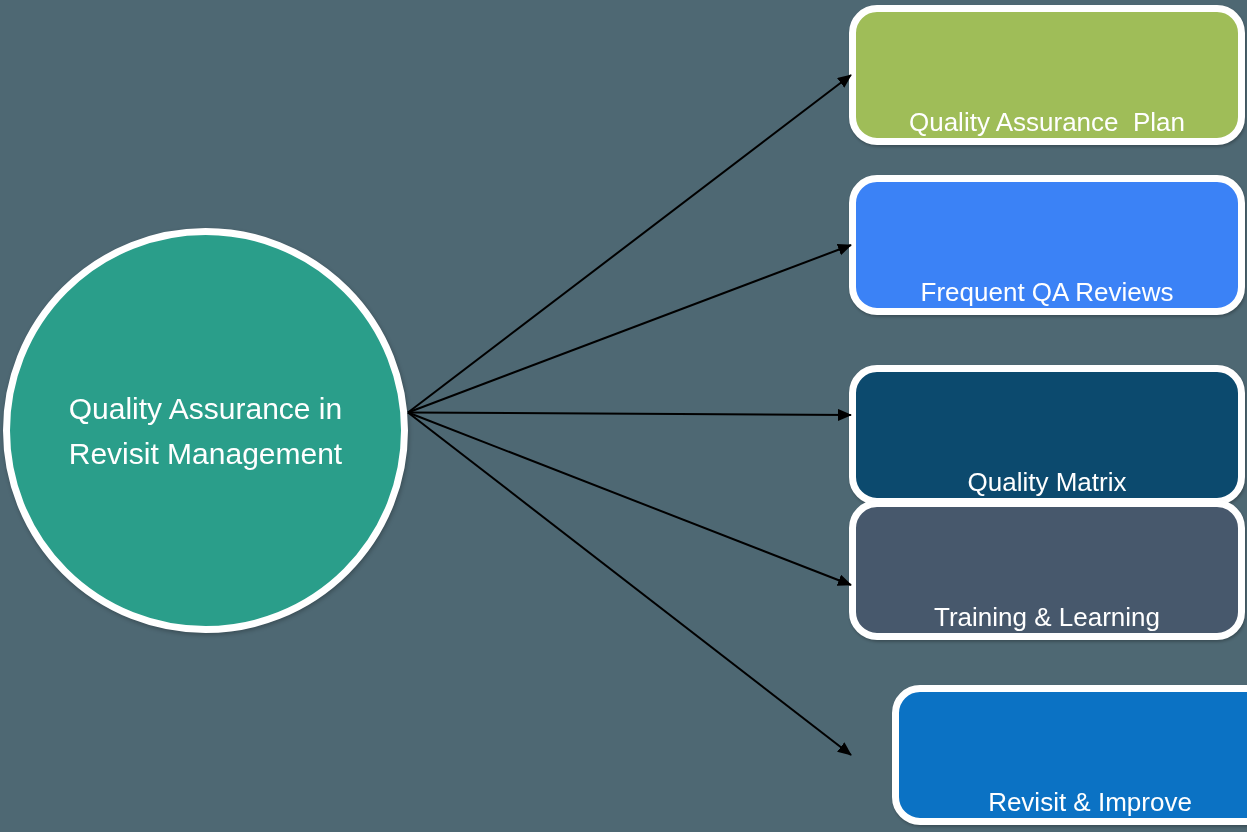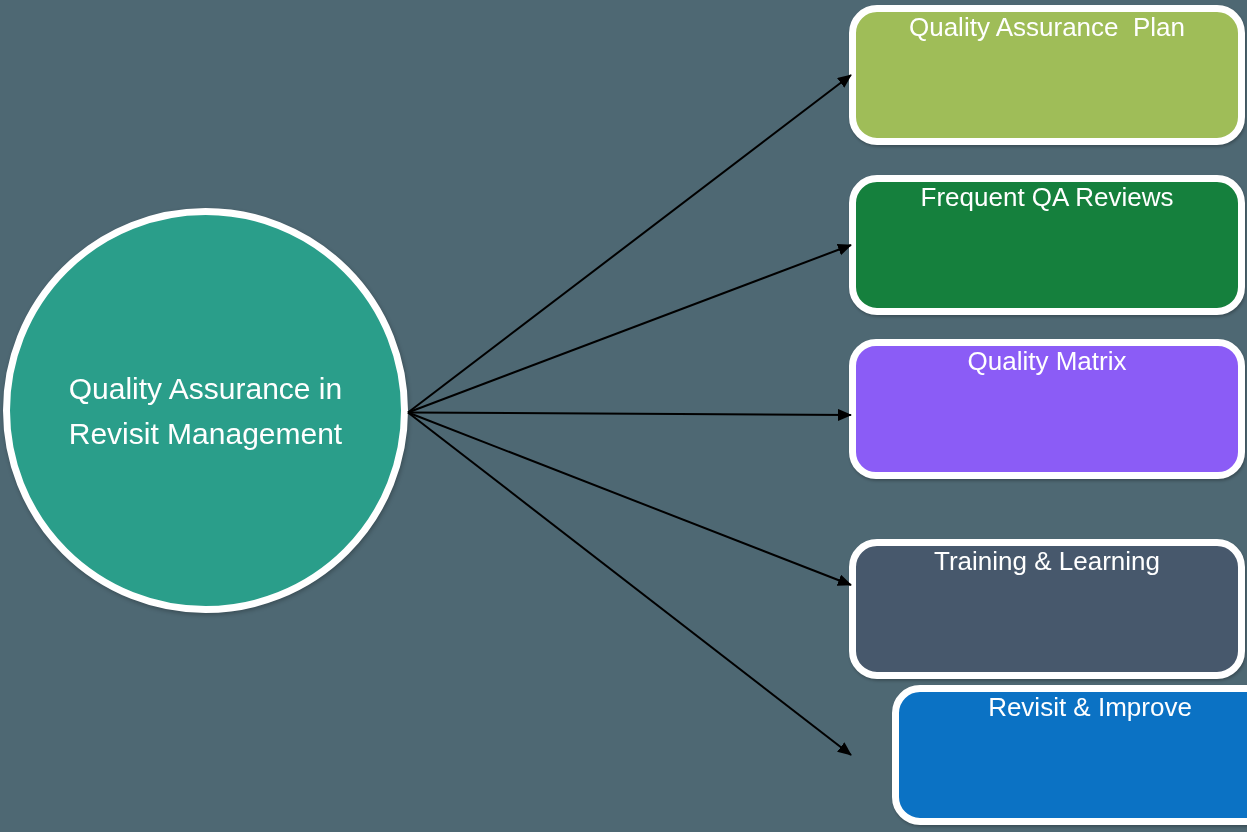--- a/index.html
+++ b/index.html
@@ -11,21 +11,21 @@
     position: relative;
     width: 1247px;
     height: 832px;
     overflow: hidden;
     font-family: "Liberation Sans", sans-serif;
   }
   
   .center-circle {
     position: absolute;
     left: 3px;
-    top: 208px;
+    top: 228px;
     width: 405px;
     height: 405px;
     box-sizing: border-box;
     border: 7px solid #ffffff;
     border-radius: 50%;
     display: flex;
     align-items: center;
     justify-content: center;
     text-align: center;
     box-shadow: 1px 2px 4px rgba(0,0,0,0.25);
@@ -42,21 +42,21 @@
   
   .node {
     position: absolute;
     left: 849px;
     width: 396px;
     height: 140px;
     box-sizing: border-box;
     border: 7px solid #ffffff;
     border-radius: 28px;
     display: flex;
-    align-items: flex-start;
+    align-items: flex-end;
     justify-content: center;
     text-align: center;
     box-shadow: 1px 2px 3px rgba(0,0,0,0.25);
     z-index: 2;
   }
   .node-label {
     color: #ffffff;
     font-size: 26px;
     white-space: pre-wrap;
   }
@@ -81,29 +81,29 @@
     <div class="center-label">
       <span class="line">Quality Assurance in</span>
       <span class="line">Revisit Management</span>
     </div>
   </div>
 
   <div class="node" style="top: 5px; background-color: rgb(159, 189, 88);">
     <span class="node-label">Quality Assurance  Plan</span>
   </div>
 
-  <div class="node" style="top: 175px; background-color: #15803d;">
+  <div class="node" style="top: 175px; background-color: #3b82f6;">
     <span class="node-label">Frequent QA Reviews</span>
   </div>
 
-  <div class="node" style="top: 339px; background-color: #8b5cf6; border-radius: 27px;">
+  <div class="node" style="top: 365px; background-color: #0c4a6e;">
     <span class="node-label">Quality Matrix</span>
   </div>
 
-  <div class="node" style="top: 539px; background-color: rgb(71, 88, 108);">
+  <div class="node" style="top: 500px; background-color: rgb(71, 88, 108);">
     <span class="node-label">Training &amp; Learning</span>
   </div>
 
   <div class="node" style="top: 685px; background-color: rgb(11, 114, 196); margin-left: 43px;">
     <span class="node-label">Revisit &amp; Improve</span>
   </div>
 
   <svg class="connectors" id="connectors" viewBox="0 0 1247 832">
     <defs>
       <marker id="arrowhead" markerUnits="userSpaceOnUse" markerWidth="15" markerHeight="13" refX="13" refY="6" orient="auto">

